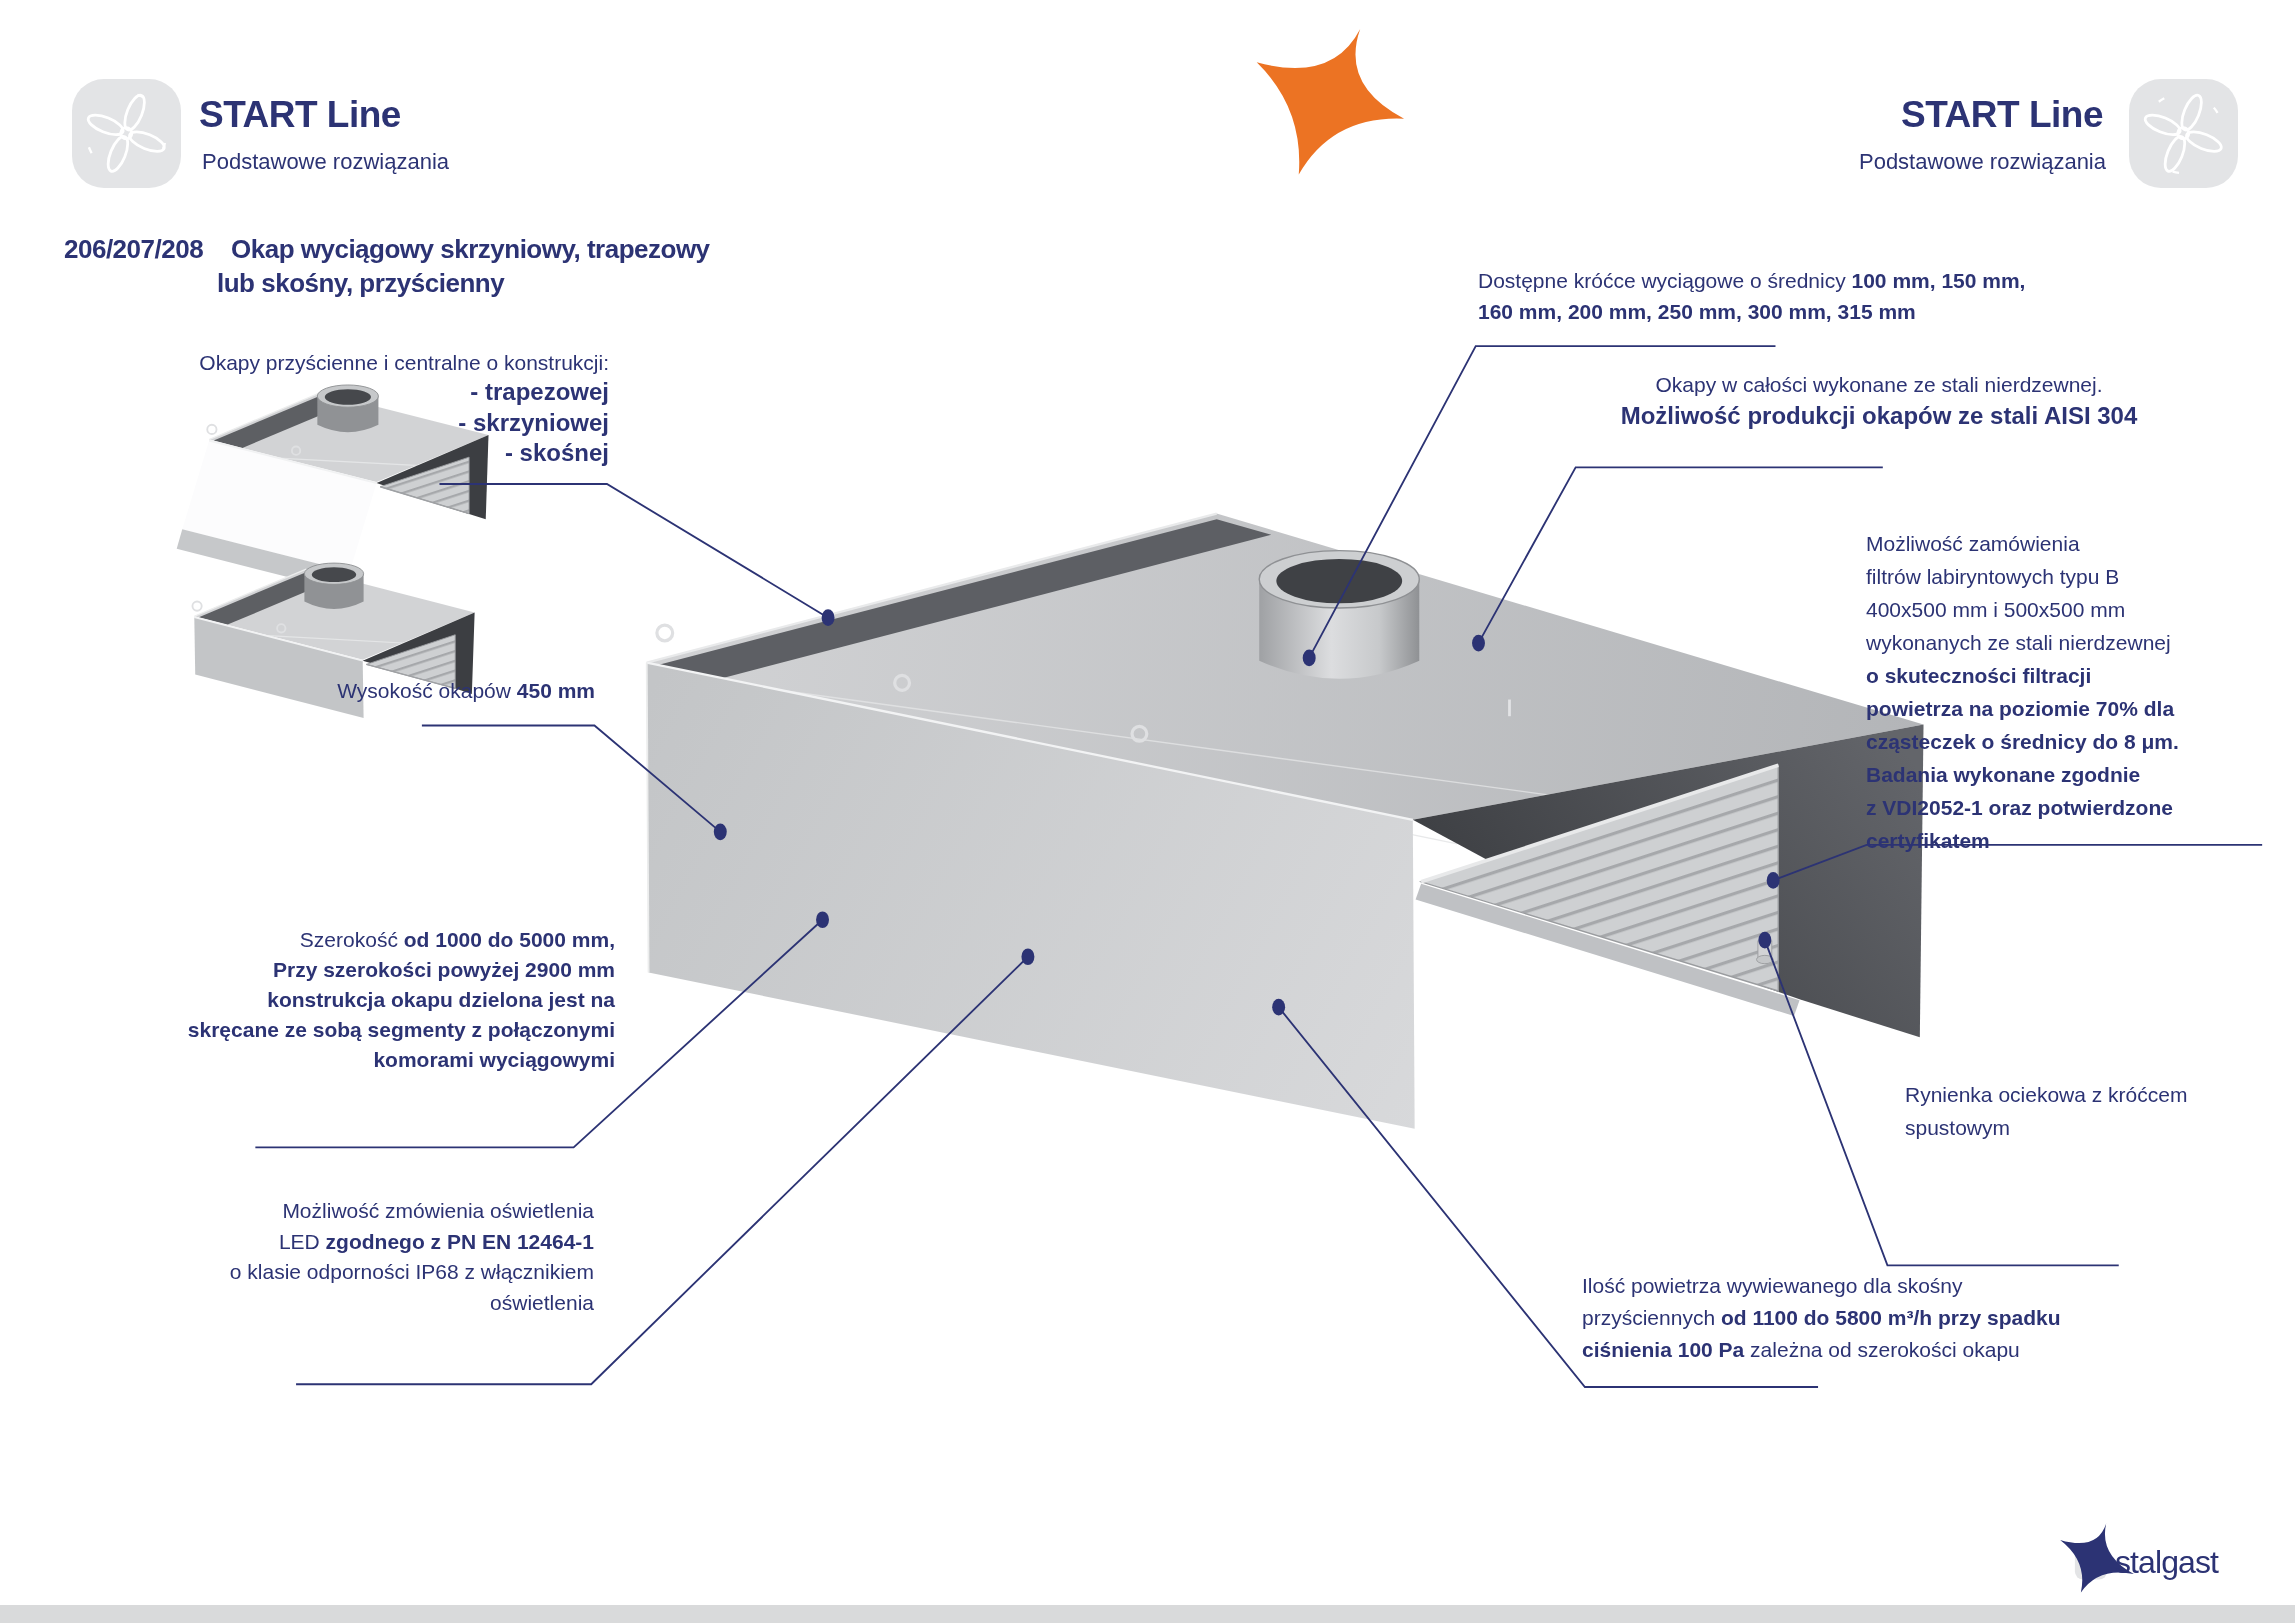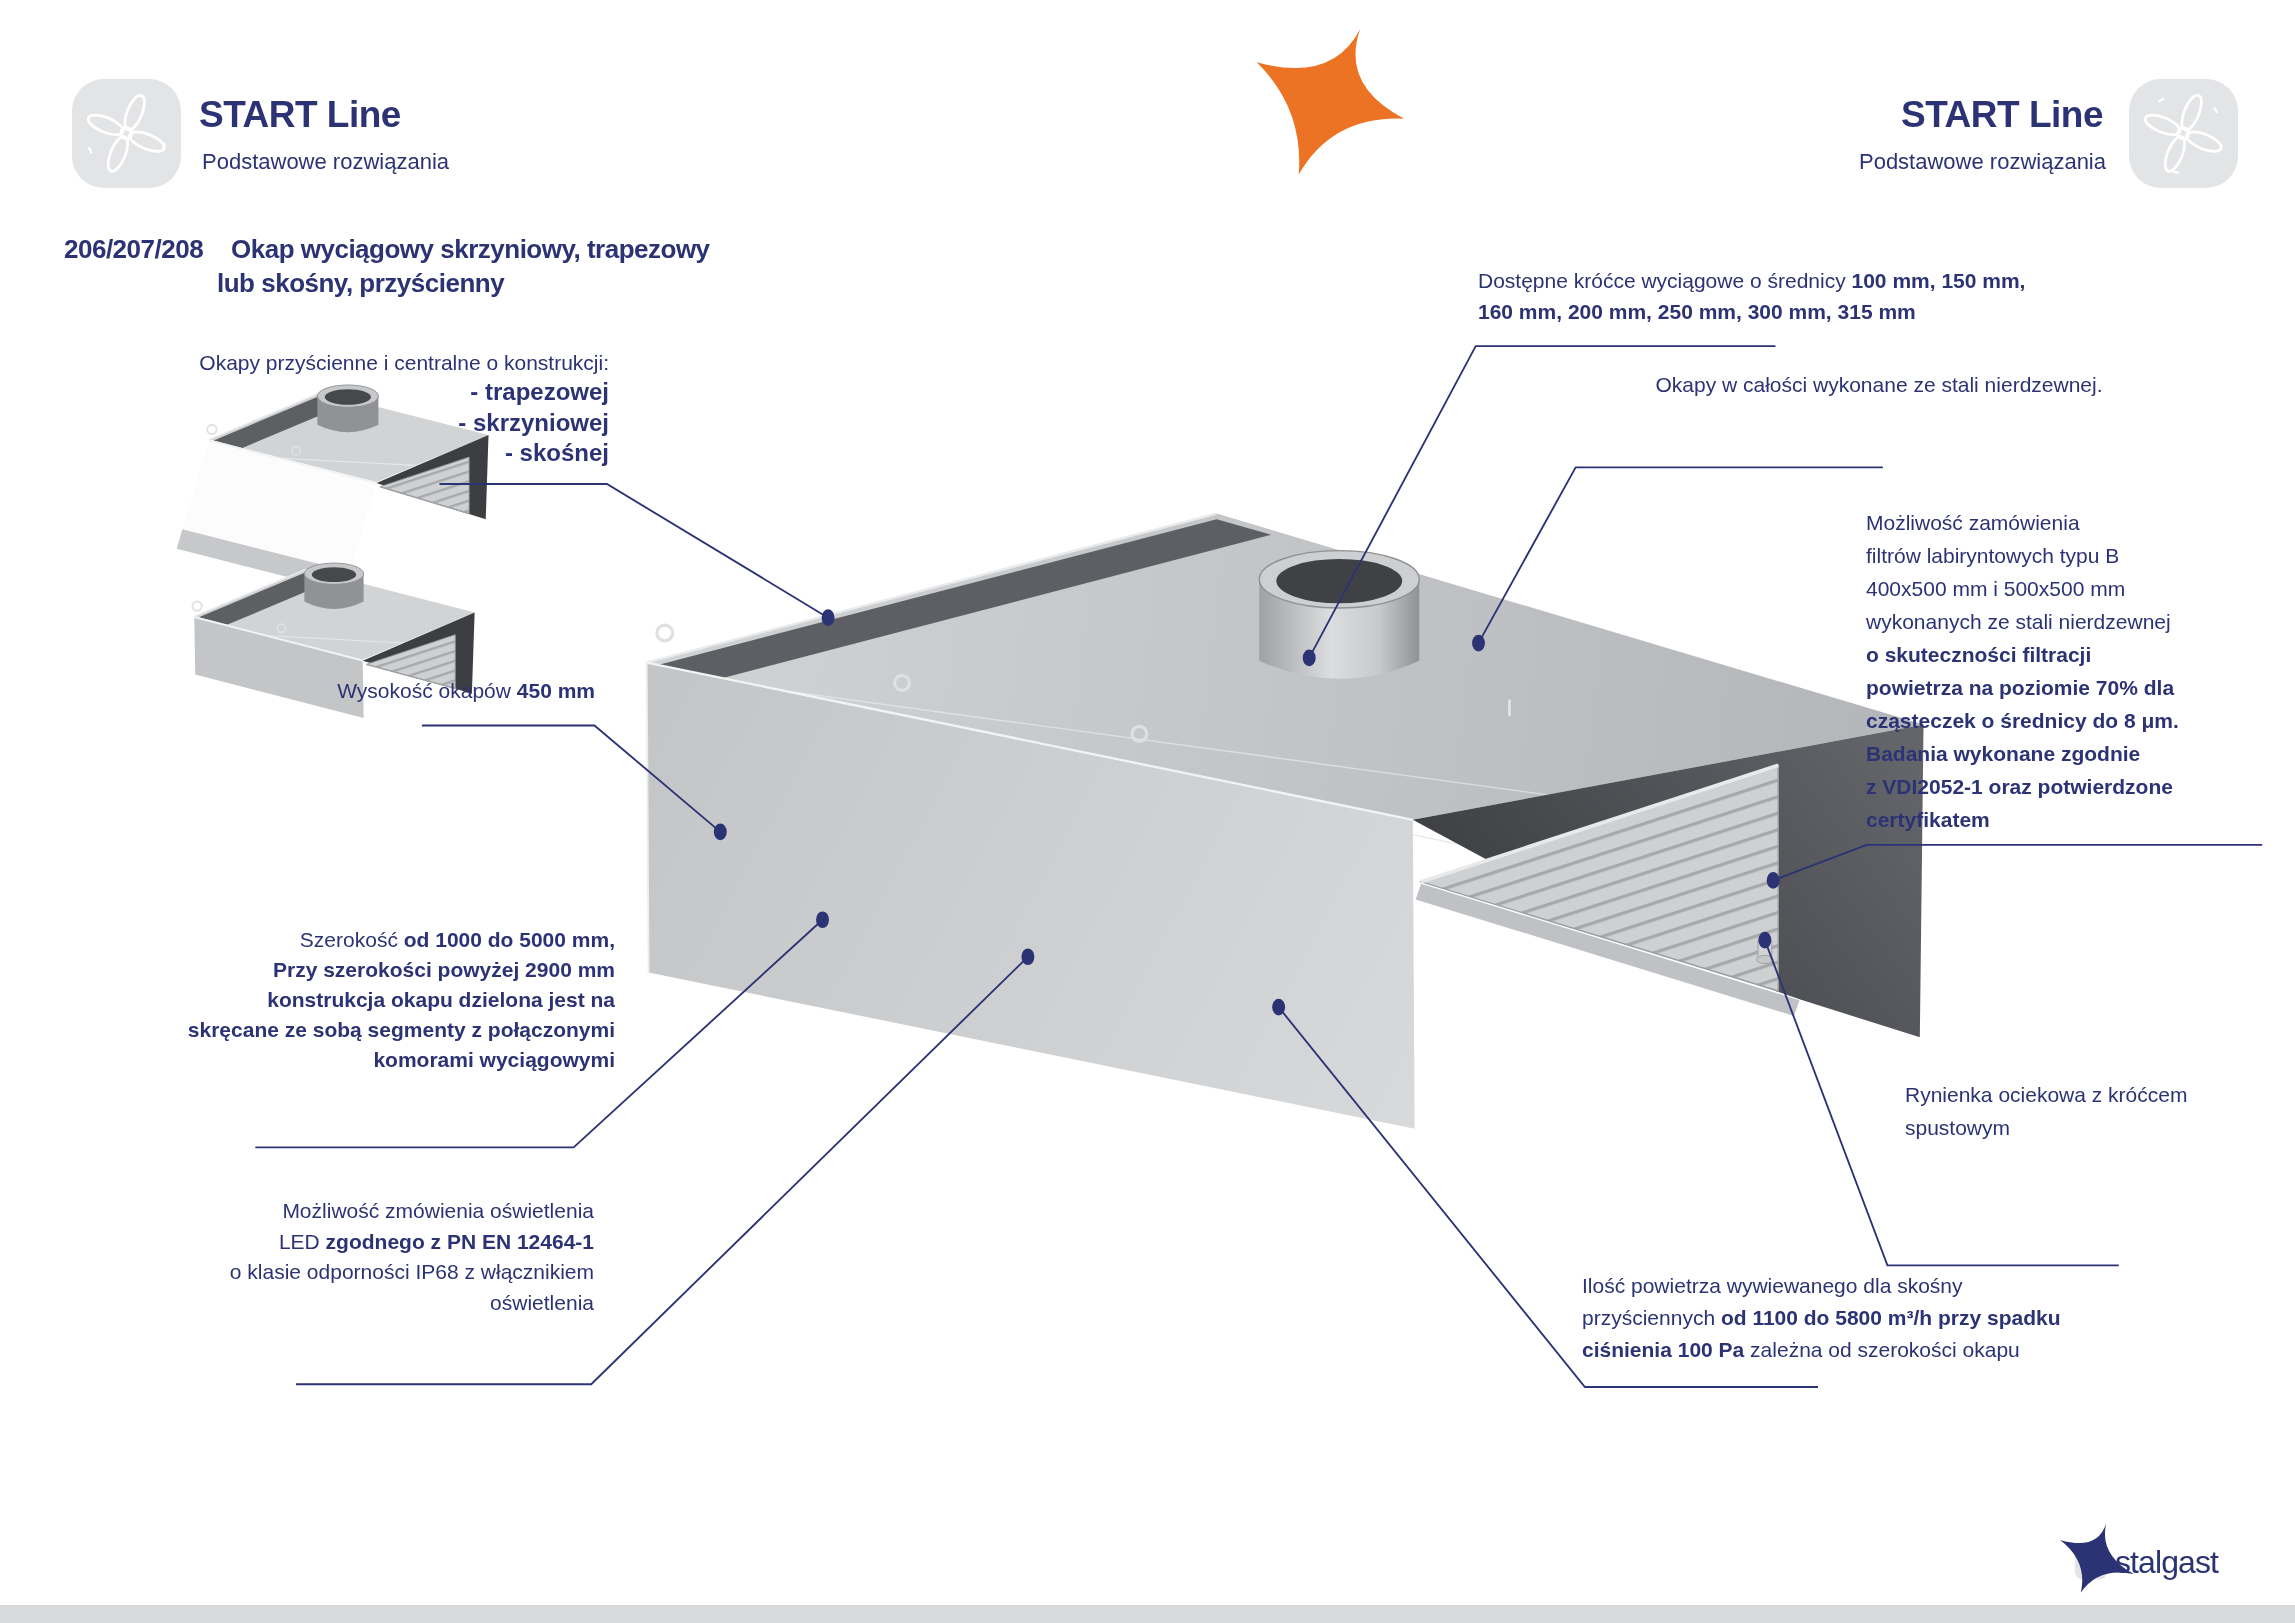--- a/index.html
+++ b/index.html
@@ -251,23 +251,24 @@
   <div>oświetlenia</div>
 </div>
 
 <div class="abs ann" style="left:1478px;top:266px;width:787px;">
   <div><span>Dostępne króćce wyciągowe o średnicy </span><span class="b">100 mm, 150 mm,</span></div>
   <div class="b">160 mm, 200 mm, 250 mm, 300 mm, 315 mm</div>
 </div>
 
 <div class="abs ann" style="left:1541px;top:370px;width:676px;text-align:center;">
   <div>Okapy w całości wykonane ze stali nierdzewnej.</div>
-</div>
-
-<div class="abs ann" style="left:1866px;top:506px;width:416px;line-height:33px;">
+  <div class="b big">Możliwość produkcji okapów ze stali AISI 304</div>
+</div>
+
+<div class="abs ann" style="left:1866px;top:527px;width:416px;line-height:33px;">
   <div>Możliwość zamówienia</div>
   <div>filtrów labiryntowych typu B</div>
   <div>400x500 mm i 500x500 mm</div>
   <div>wykonanych ze stali nierdzewnej</div>
   <div class="b">o skuteczności filtracji</div>
   <div class="b">powietrza na poziomie 70% dla</div>
   <div class="b">cząsteczek o średnicy do 8 μm.</div>
   <div class="b">Badania wykonane zgodnie</div>
   <div class="b">z VDI2052-1 oraz potwierdzone</div>
   <div class="b">certyfikatem</div>

